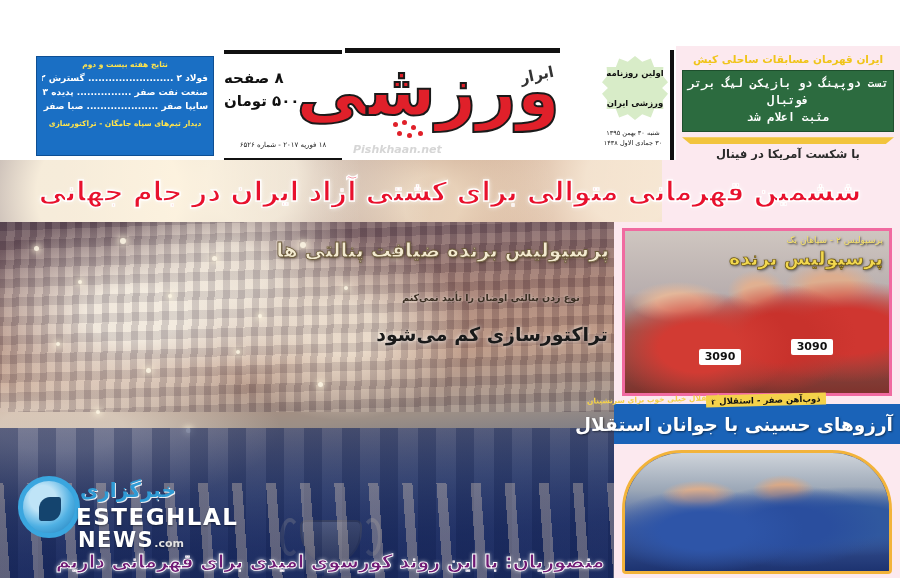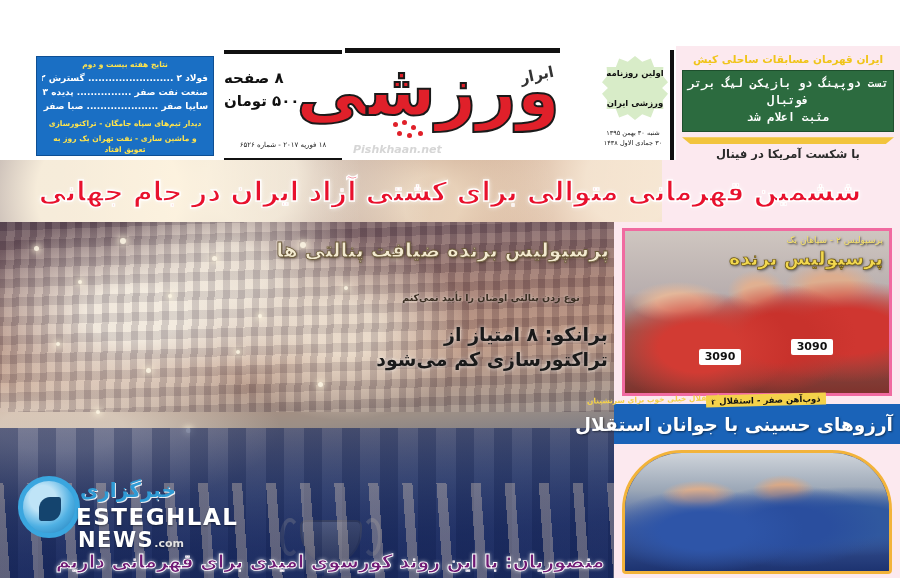--- a/index.html
+++ b/index.html
@@ -314,21 +314,20 @@
 <div class="page">
 
   <div class="masthead">
 
     <div class="results-box">
       <div class="results-title">نتایج هفته بیست و دوم</div>
       <div class="results-line">فولاد ۲ ......................... گسترش ۲</div>
       <div class="results-line">صنعت نفت صفر ................ پدیده ۳</div>
       <div class="results-line">سایپا صفر ..................... صبا صفر</div>
       <div class="results-foot">دیدار تیم‌های سپاه جامگان - تراکتورسازی</div>
-      <div class="results-foot">و ماشین سازی - نفت تهران یک روز به تعویق افتاد</div>
     </div>
 
     <div class="price-box">
       <div class="rule"></div>
       <div class="price-lines">
         <div>۸ صفحه</div>
         <div>۵۰۰ تومان</div>
       </div>
       <div class="issue-line">۱۸ فوریه ۲۰۱۷ - شماره ۶۵۲۶</div>
       <div class="rule bottom"></div>
@@ -402,21 +401,20 @@
       <div class="handle r"></div>
       <div class="cup"></div>
       <div class="stem"></div>
       <div class="base"></div>
     </div>
     <div class="crowd-bottom"></div>
 
     <div class="ov-penalty">پرسپولیس برنده ضیافت پنالتی ها</div>
     <div class="ov-small">نوع زدن پنالتی اوضان را تأیید نمی‌کنم</div>
     <div class="ov-branko">
-      <div>برانکو: ۸ امتیاز از</div>
       <div>تراکتورسازی کم می‌شود</div>
     </div>
 
     <div class="watermark">
       <div class="wm-globe"></div>
       <div class="wm-fa">خبرگزاری</div>
       <div class="wm-en">ESTEGHLAL</div>
       <div class="wm-en2">
         <span>NEWS</span><span class="wm-com">.com</span>
       </div>

